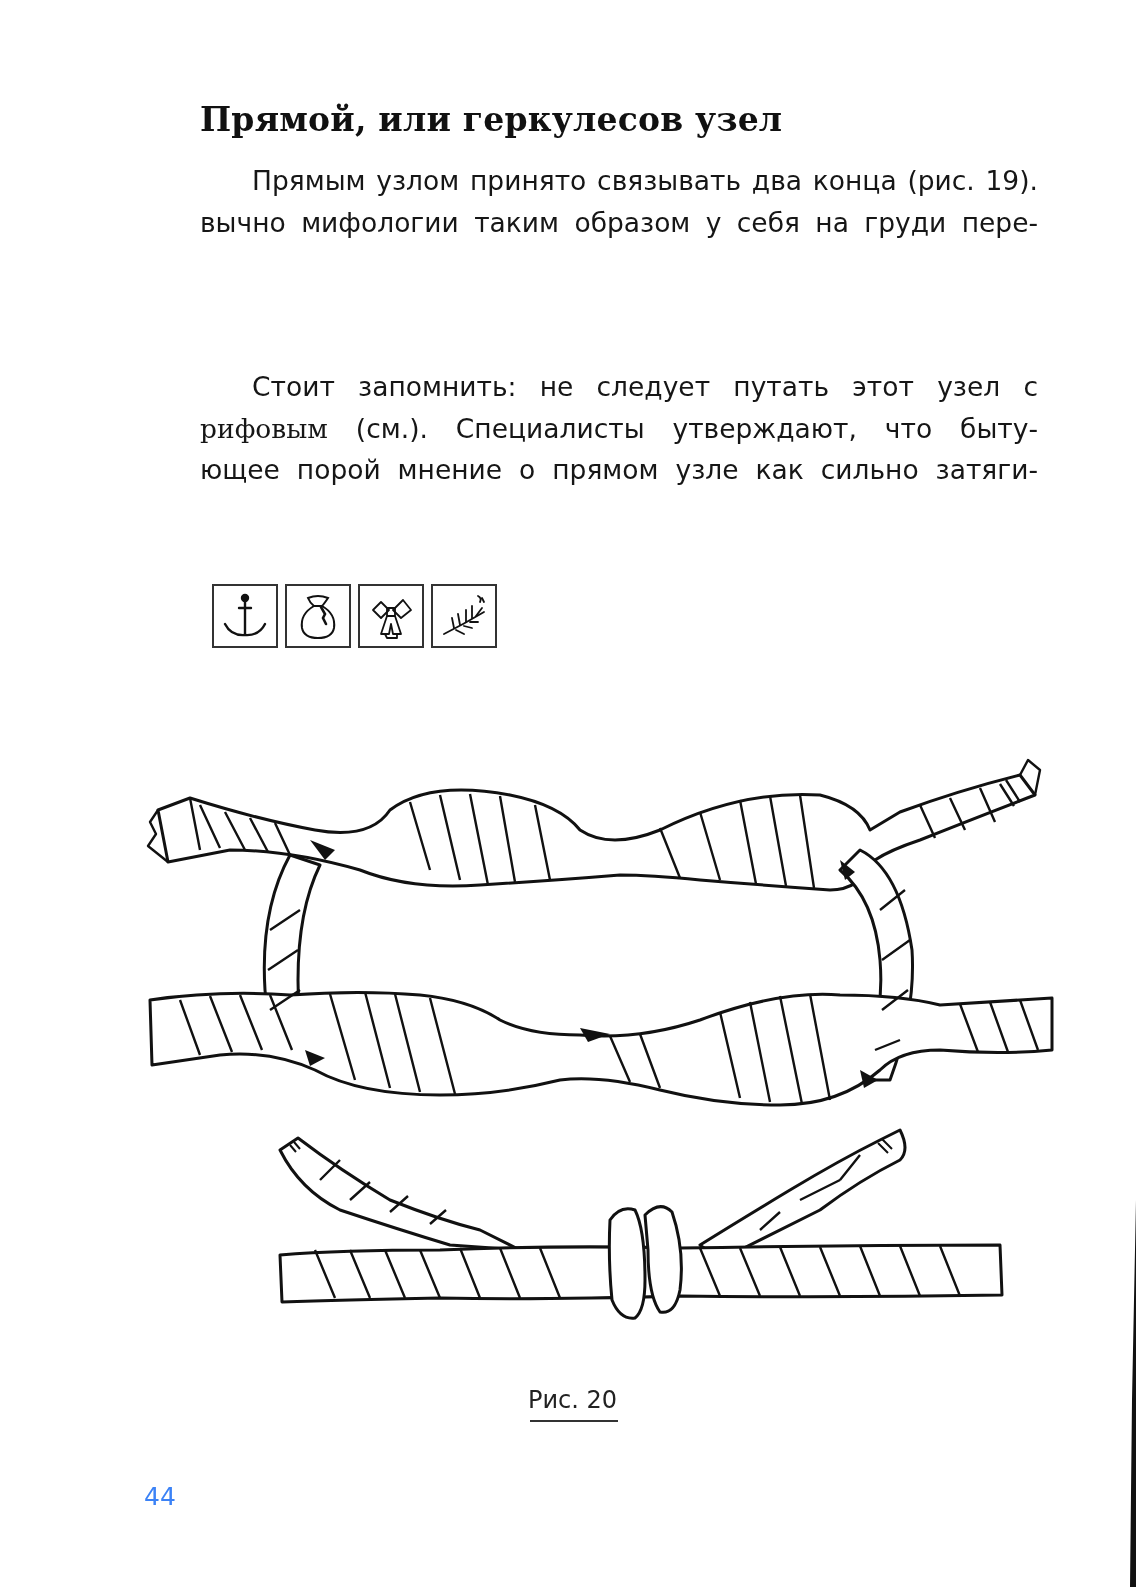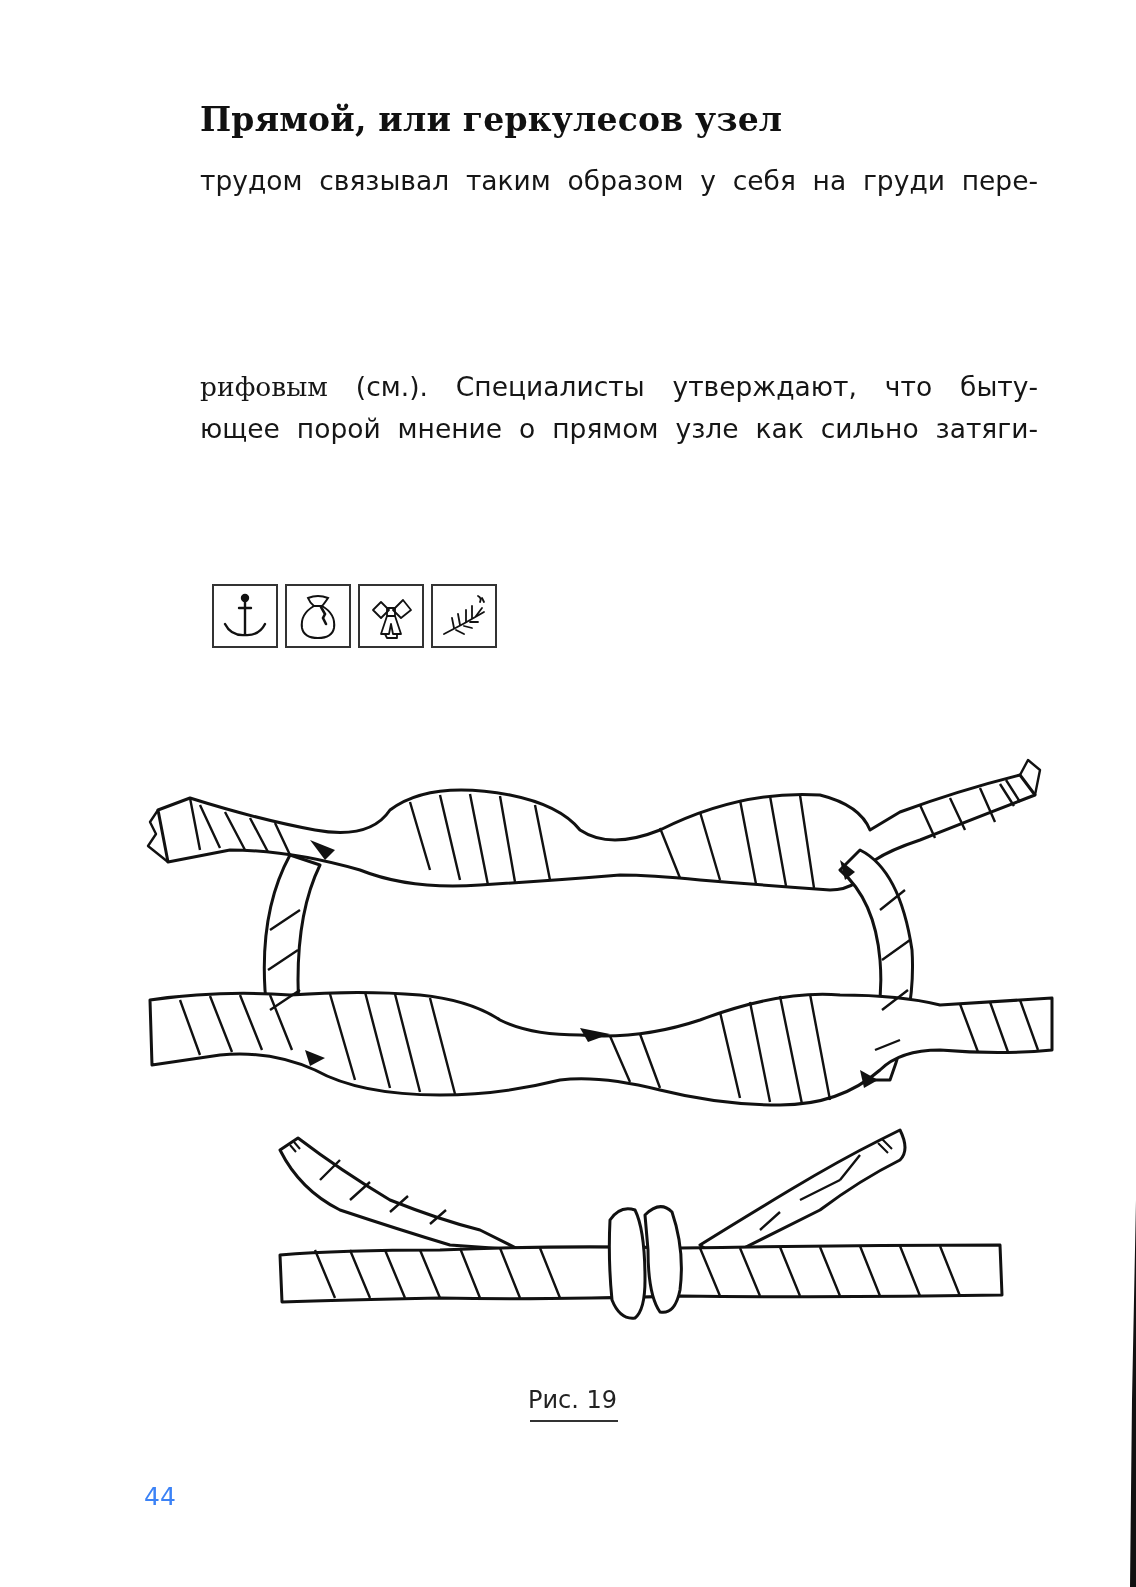--- a/index.html
+++ b/index.html
@@ -25,23 +25,25 @@
 </style>
 </head>
 <body>
 
 <div class="page">
 
   <h1 class="title">Прямой, или геркулесов узел</h1>
 
   <div class="body-text" style="top:160px;">
     <div class="para p1">
-      <span class="line">трудом связывал таким образом у себя на груди пере-</span>
+      <span class="line indent">Прямым узлом принято связывать два конца (рис. 19).</span>
+      <span class="line">вычно мифологии таким образом у себя на груди пере-</span>
     </div>
     <div class="para p2">
+      <span class="line indent">Стоит запомнить: не следует путать этот узел с</span>
       <span class="line"><span class="italic">рифовым</span><span> (см.). Специалисты утверждают, что быту-</span></span>
       <span class="line">ющее порой мнение о прямом узле как сильно затяги-</span>
     </div>
   </div>
 
   <div class="icons">
     <div class="icon-box">
       <svg viewBox="0 0 56 56" fill="none" stroke="#111" stroke-width="2.4" stroke-linecap="round">
         <circle cx="28" cy="10" r="3" fill="#111"></circle>
         <line x1="28" y1="13" x2="28" y2="46"></line>
@@ -117,21 +119,21 @@
       <g fill="none" stroke-width="2.4">
         <path d="M175 500 L195 548 M210 500 L230 548 M245 500 L265 548 M280 500 L300 548 M320 498 L340 548 M360 498 L380 548 M400 498 L420 548 M560 498 L580 546 M600 498 L620 546 M640 497 L660 546 M680 497 L700 546 M720 496 L740 546 M760 496 L780 546 M800 496 L820 546"></path>
         <path d="M180 430 L200 410 M210 450 L230 432 M250 462 L268 446 M290 474 L306 460"></path>
         <path d="M660 450 L700 430 M700 430 L720 405 M620 480 L640 462"></path>
       </g>
       <path d="M150 395 L156 402 M154 392 L160 399" fill="none" stroke-width="2"></path>
       <path d="M738 393 L748 403 M742 389 L752 399" fill="none" stroke-width="2"></path>
     </g>
   </svg>
 
-  <div class="caption">Рис. 19</div>
+  <div class="caption">Рис. 20</div>
   <div class="caption-rule"></div>
 
   <div class="pagenum">44</div>
 
   <svg class="edge" viewBox="0 0 40 1587" preserveAspectRatio="none">
     <path d="M30 0 L34 0 L30 600 L27 1000 L28 1200 L32 1587 L14 1587 L16 1400 L20 1200 L22 1000 L25 600 Z" fill="#111"></path>
   </svg>
 
 </div>
 

